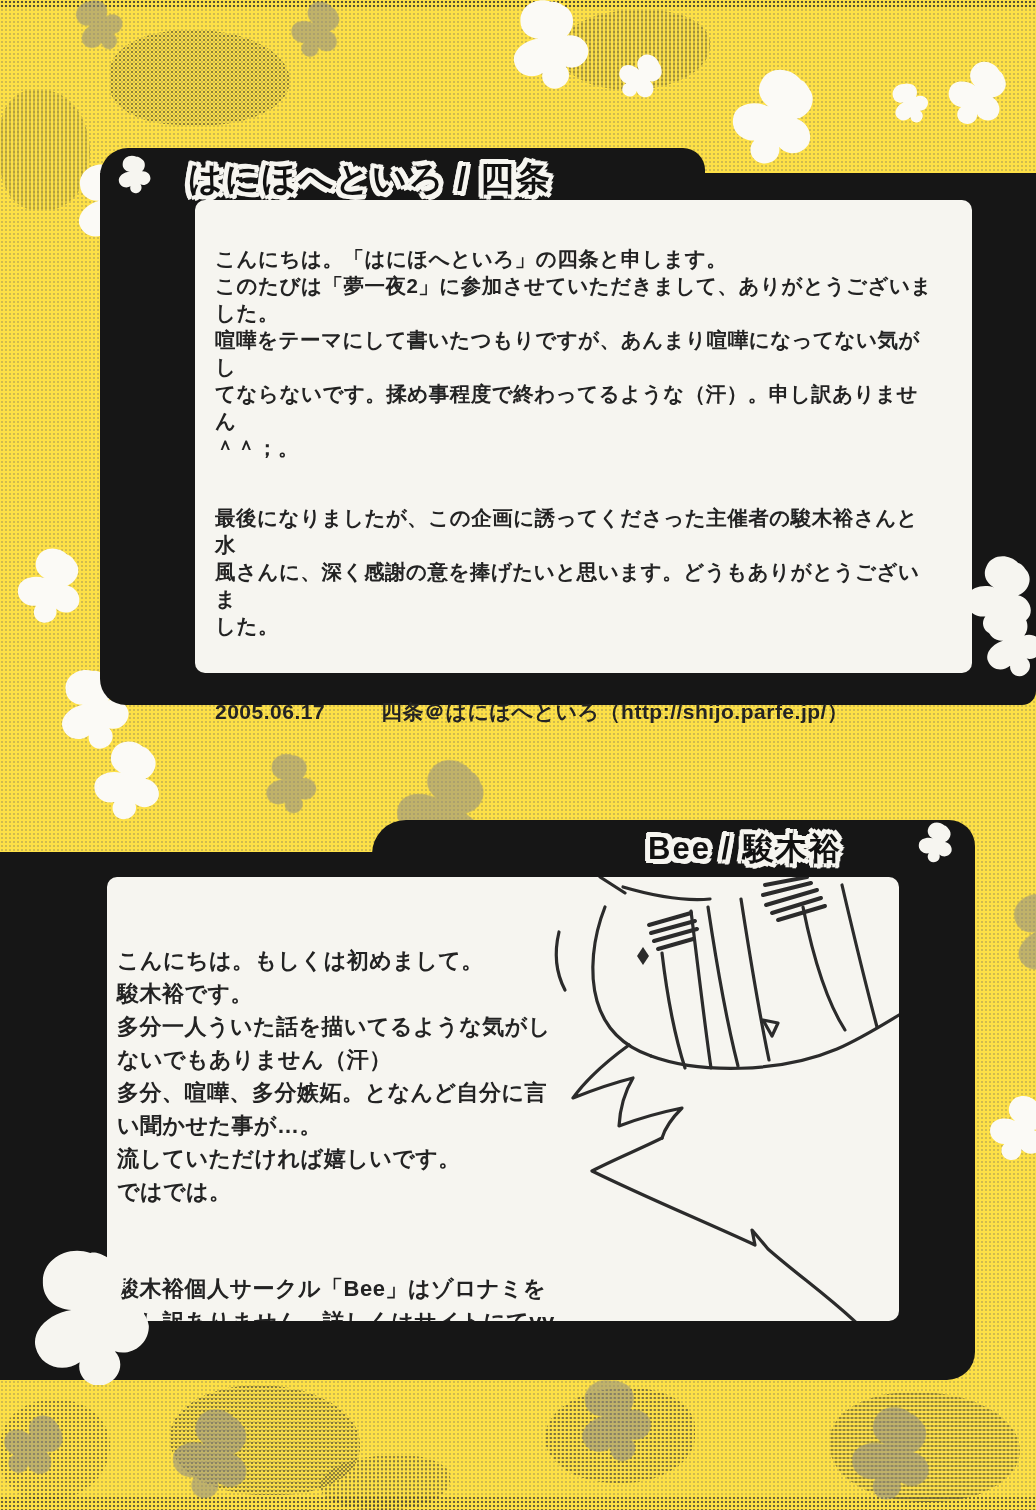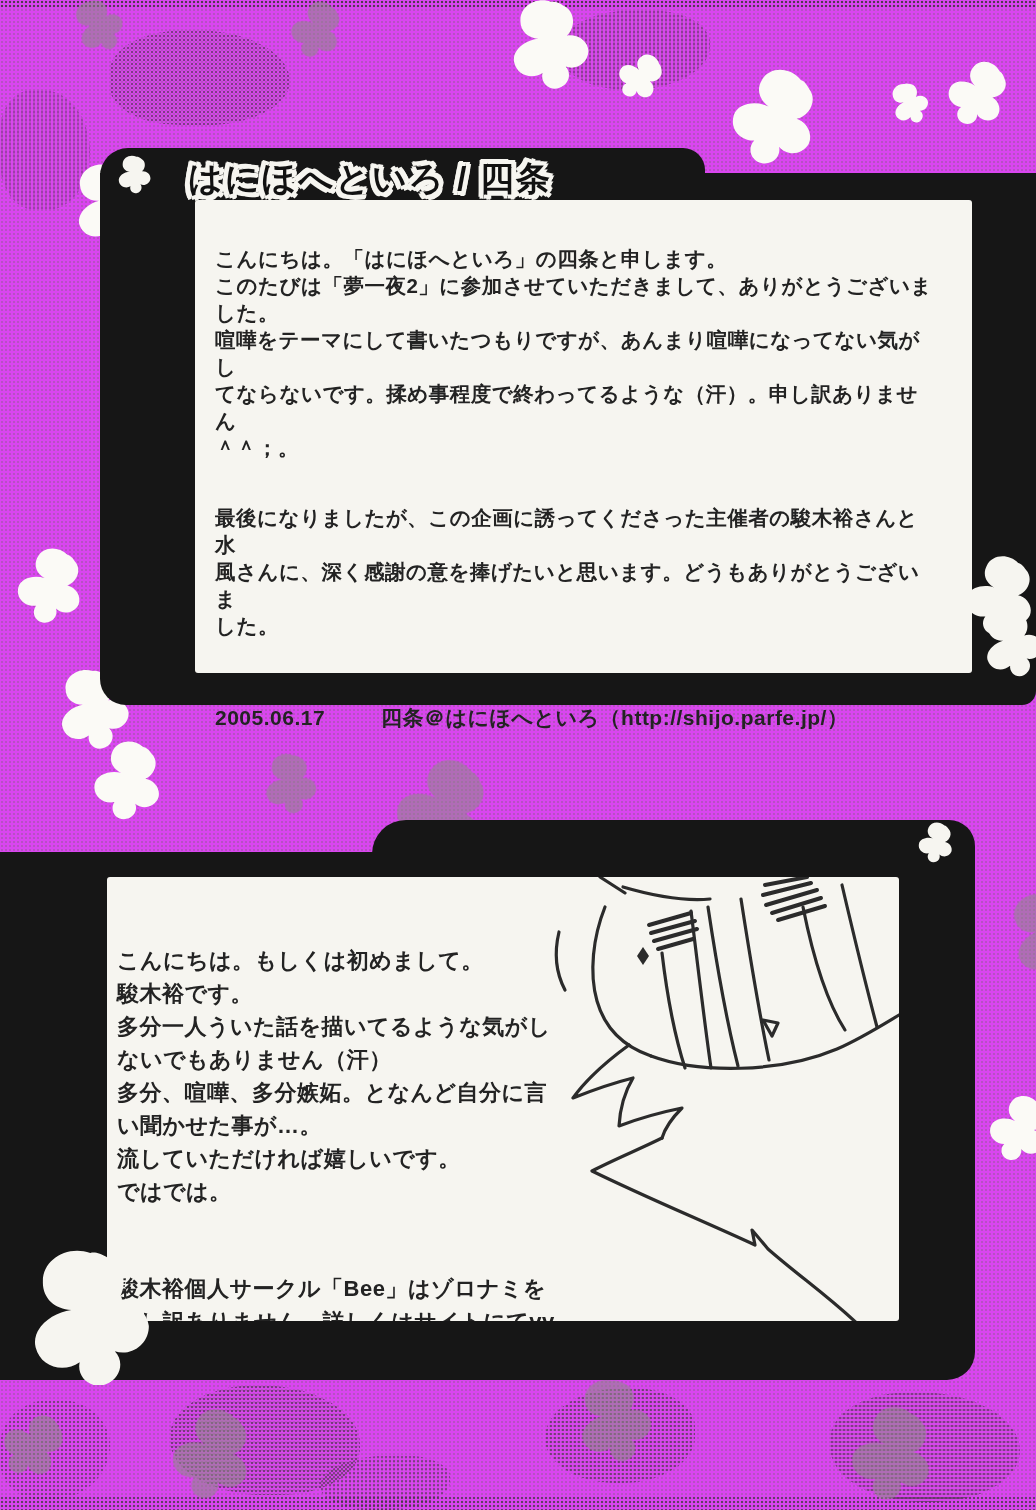--- a/index.html
+++ b/index.html
@@ -1,38 +1,38 @@
 <!DOCTYPE html>
 <html><head>
 <meta charset="utf-8">
 <style>
   html,body{margin:0;padding:0;background:#cfccc6;}
   *{box-sizing:border-box;}
   .stage{
     position:relative;width:1036px;height:1510px;overflow:hidden;
-    background:#d946ef;
+    background:#fde047;
     font-family:"Liberation Sans","DejaVu Sans",sans-serif;
   }
   
   .dots{
     position:absolute;inset:0;z-index:1;
     background-image:radial-gradient(circle,rgba(104,102,96,.55) 1px,rgba(0,0,0,0) 1.45px);
     background-size:4px 4px;
     opacity:.55;
   }
   .blob{
     position:absolute;z-index:2;
     background-image:radial-gradient(circle,rgba(52,50,46,.9) 1.15px,rgba(0,0,0,0) 1.6px);
     background-size:4px 4px;
   }
   .bfly-layer{position:absolute;left:0;top:0;z-index:3;}
   
   .panel{position:absolute;background:#161616;z-index:4;}
   .paper{
-    position:absolute;background:#f6f5f0;z-index:5;border-radius:3px;
+    position:absolute;background:#f6f5f0;z-index:5;border-radius:10px;
     color:#232323;
   }
   .bubble-title{
     position:absolute;z-index:6;
     font-weight:bold;font-size:34px;letter-spacing:2px;
     color:#111;white-space:nowrap;
     text-shadow:
       -4px -4px 0 #f6f5f0, 4px -4px 0 #f6f5f0, -4px 4px 0 #f6f5f0, 4px 4px 0 #f6f5f0,
       -4px 0 0 #f6f5f0, 4px 0 0 #f6f5f0, 0 -4px 0 #f6f5f0, 0 4px 0 #f6f5f0,
       -3px -5px 0 #f6f5f0, 3px 5px 0 #f6f5f0, 5px -2px 0 #f6f5f0, -5px 2px 0 #f6f5f0;
@@ -113,40 +113,41 @@
   <div class="bubble-title" style="left:188px;top:156px;">はにほへといろ / 四条</div>
 
   <div class="paper" style="left:195px;top:200px;width:777px;height:473px;">
     <div class="body-text top-text">
       <p>こんにちは。「はにほへといろ」の四条と申します。
 このたびは「夢一夜2」に参加させていただきまして、ありがとうございま
 した。
 喧嘩をテーマにして書いたつもりですが、あんまり喧嘩になってない気がし
 てならないです。揉め事程度で終わってるような（汗）。申し訳ありません
 ＾＾；。</p>
-      <p style="margin-bottom:12px">最後になりましたが、この企画に誘ってくださった主催者の駿木裕さんと水
+      <p style="margin-bottom:6px">最後になりましたが、この企画に誘ってくださった主催者の駿木裕さんと水
 風さんに、深く感謝の意を捧げたいと思います。どうもありがとうございま
 した。</p>
       <div class="sig-row">
         <span>2005.06.17</span>
         <span>四条＠はにほへといろ（http://shijo.parfe.jp/）</span>
       </div>
     </div>
   </div>
 
   <svg class="onpanel-bfly" style="left:968px;top:545px" width="75" height="150" viewBox="0 0 60 120">
     <g fill="#f6f5f0">
       <use href="#bfly" transform="translate(2,2) rotate(12) scale(1.05)"></use>
       <use href="#bfly" transform="translate(0,62) rotate(-20) scale(0.9)"></use>
     </g>
   </svg>
 
   <div class="panel" style="left:372px;top:820px;width:603px;height:70px;border-radius:34px 26px 0 0;"></div>
   <div class="panel" style="left:0;top:852px;width:975px;height:528px;border-radius:0 0 28px 0;"></div>
 
+  <div class="bubble-title" style="left:648px;top:828px;font-size:31px;">Bee / 駿木裕</div>
   <svg class="header-bfly" style="left:916px;top:820px" width="40" height="46" viewBox="0 0 60 64">
     <use href="#bfly" fill="#f6f5f0" transform="rotate(10 30 32)"></use>
   </svg>
 
   <div class="paper" style="left:107px;top:877px;width:792px;height:444px;overflow:hidden;">
 
     <svg class="illust" width="354" height="458" viewBox="0 0 354 458">
       <g fill="none" stroke="#2b2b2b" stroke-width="3.2" stroke-linecap="round" stroke-linejoin="round">
         <path d="M55,0 L80,16"></path>
         <path d="M78,10 C112,20 142,24 165,22"></path>

